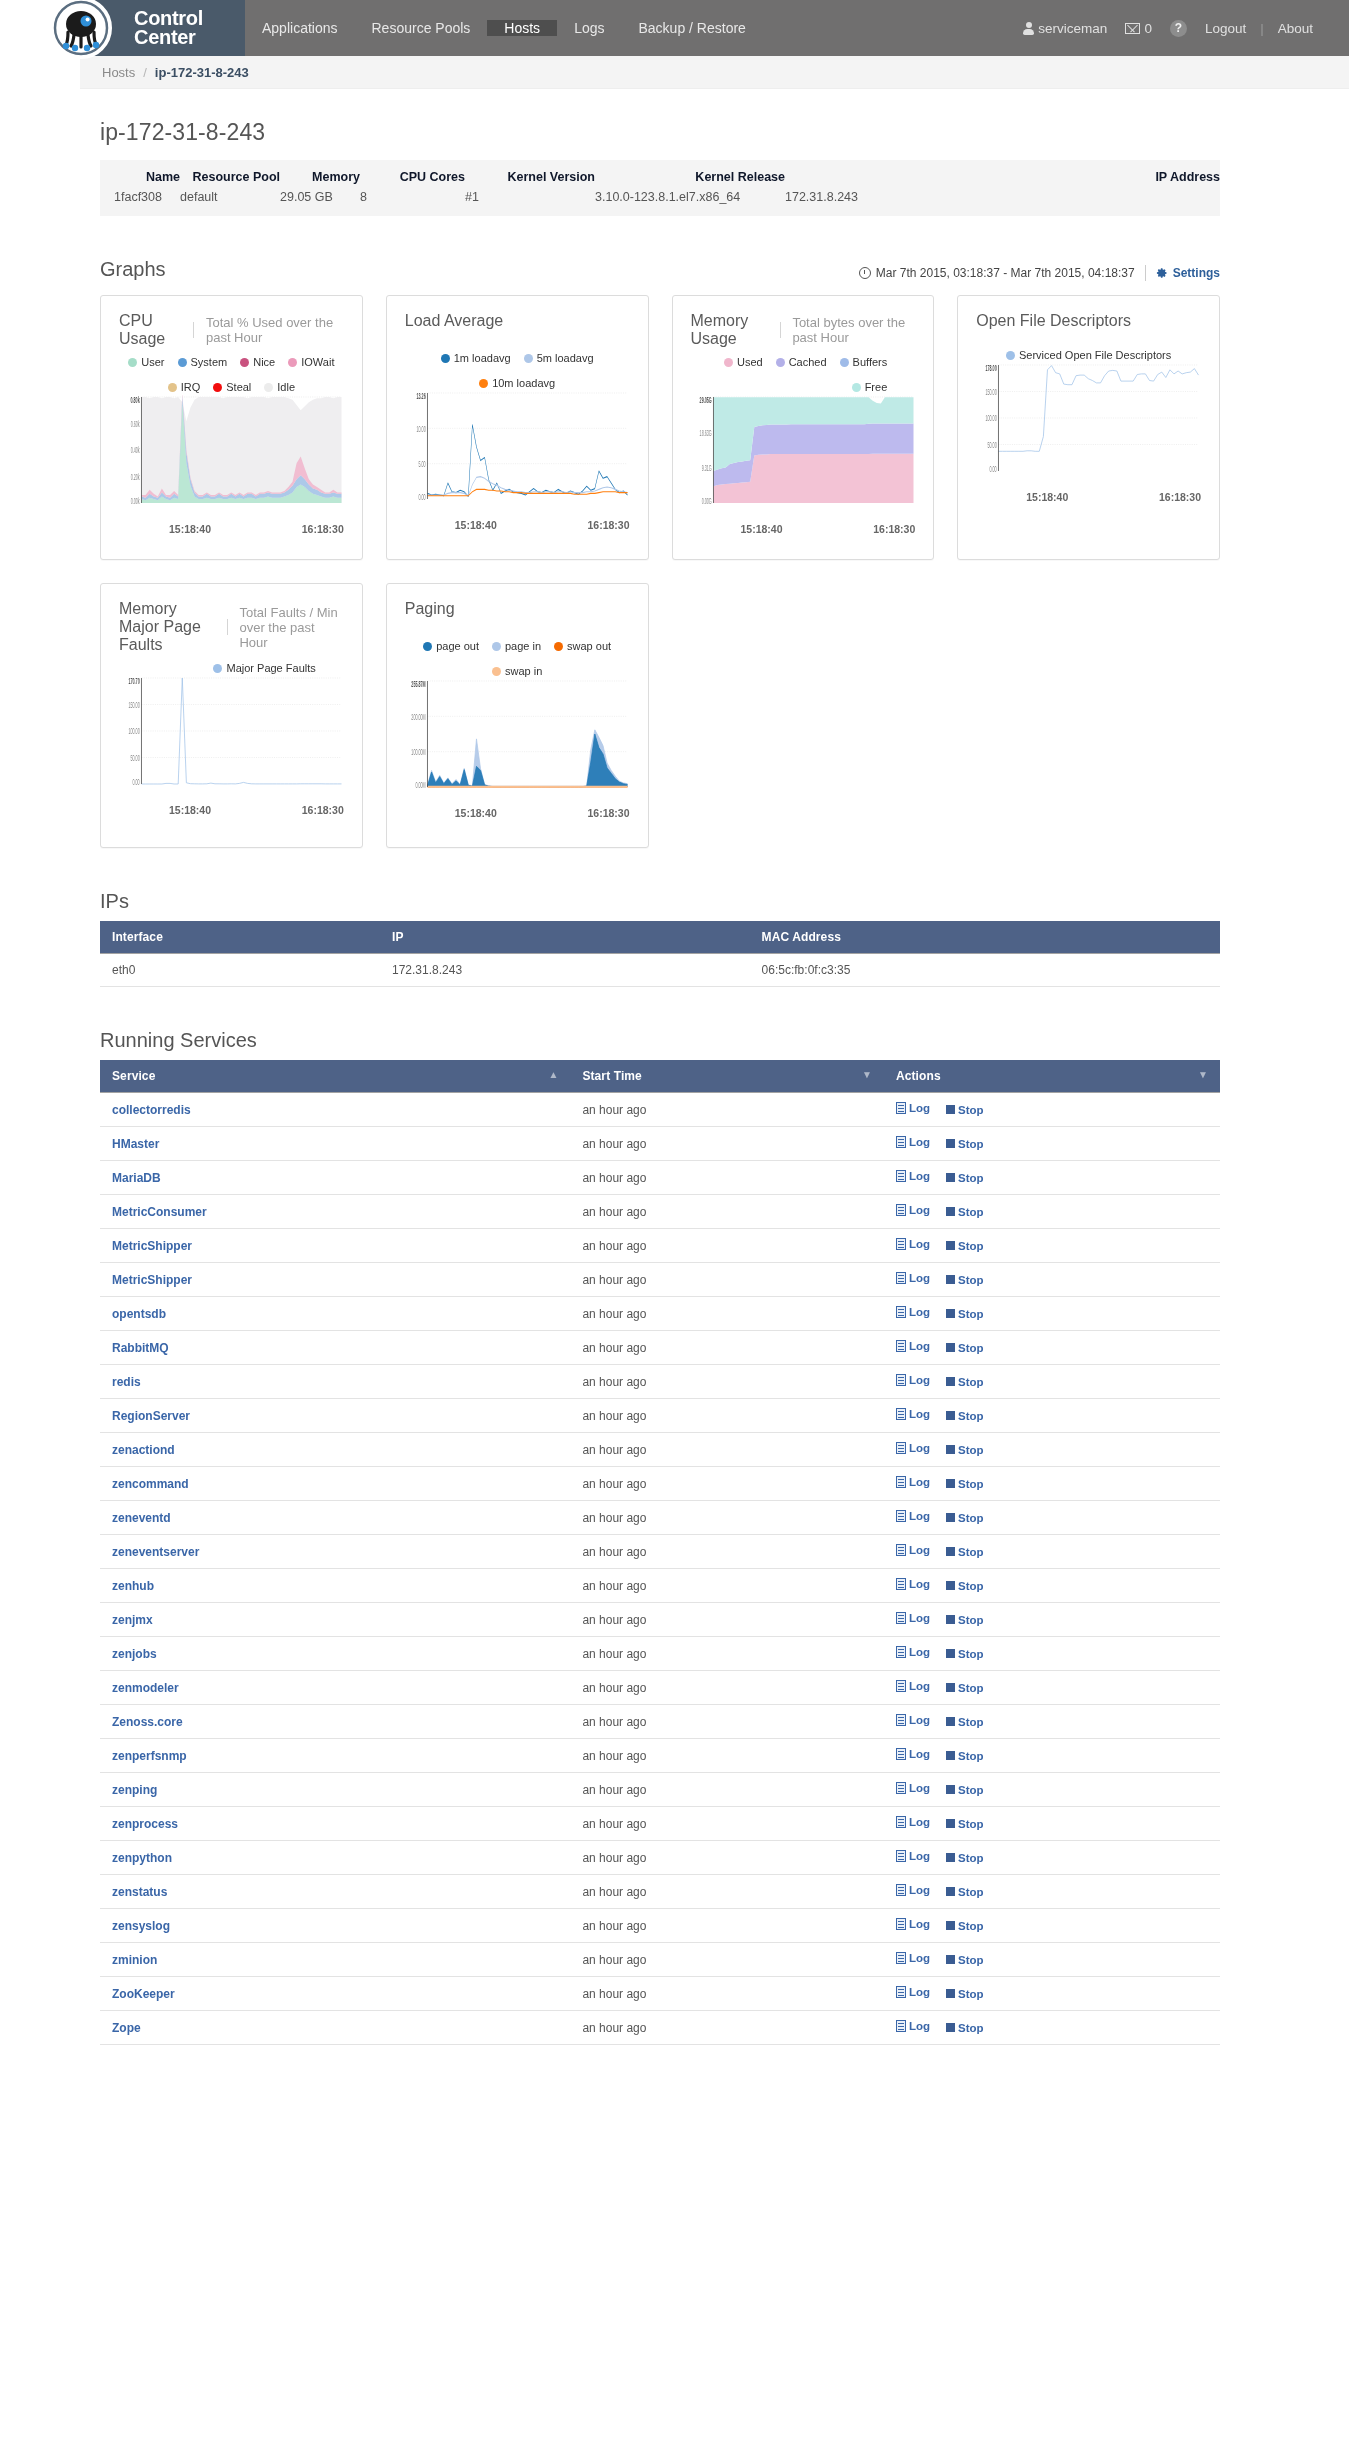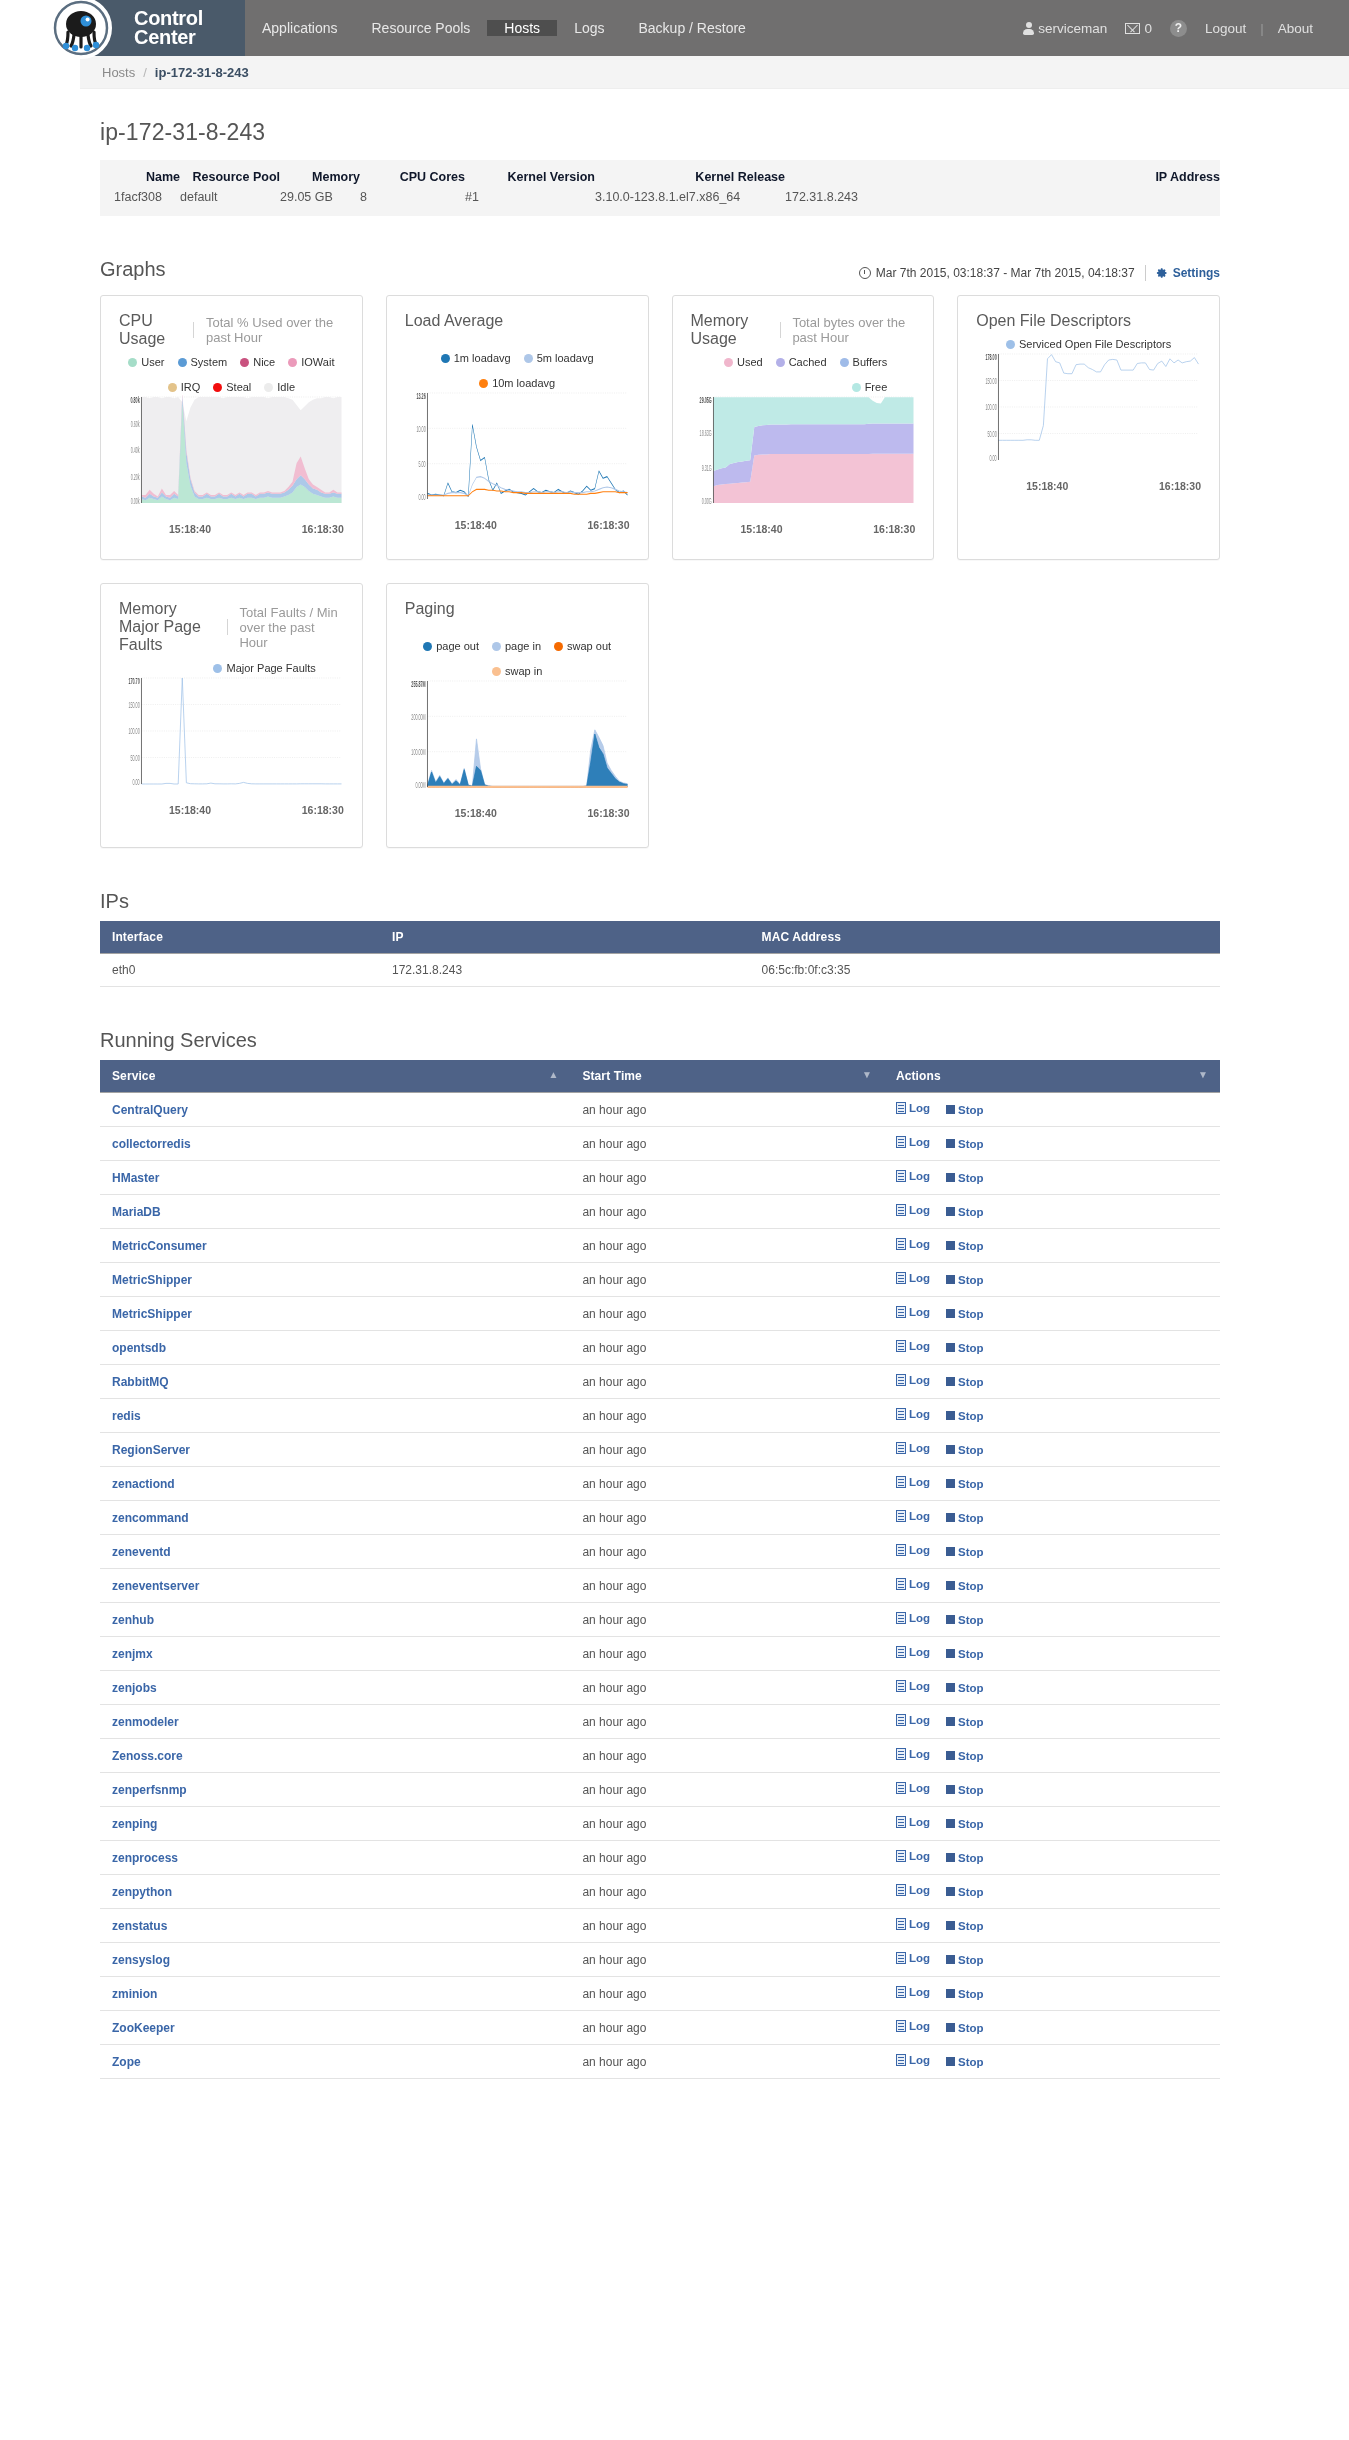--- a/index.html
+++ b/index.html
@@ -446,21 +446,21 @@
         <div class="xaxis">
           <span>15:18:40</span>
           <span>16:18:30</span>
         </div>
       </div>
 
       <div class="graph-card">
         <div class="graph-head">
           <span class="graph-title">Open File Descriptors</span>
         </div>
-        <div class="legend" style="margin-top:8px">
+        <div class="legend" style="margin-top:19px">
           <span class="legend-item">
               <i class="dot" style="background:#9ec0e8"></i>
               <span>Serviced Open File Descriptors</span>
             </span>
         </div>
         <div class="plot-wrap">
           <svg id="svg-chart-3" viewBox="0 0 500 110" preserveAspectRatio="none">
               <text x="46" y="109" text-anchor="end" font-size="8.2" font-family="&quot;Liberation Sans&quot;, sans-serif" fill="#8a8a8a" font-weight="normal">0.00</text>
               <line x1="50" y1="81.5" x2="495" y2="81.5" stroke="#dddddd" stroke-width="0.7" stroke-dasharray="2,3"></line>
               <text x="46" y="84.7" text-anchor="end" font-size="8.2" font-family="&quot;Liberation Sans&quot;, sans-serif" fill="#8a8a8a" font-weight="normal">50.00</text>
@@ -597,31 +597,20 @@
             <span class="sort-ind">▼</span>
           </th>
           <th class="col-act">
             <span>Actions</span>
             <span class="sort-ind">▼</span>
           </th>
         </tr>
       </thead>
       <tbody id="services-body">
           <tr>
-            <td><a class="svc-name">CentralQuery</a></td>
-            <td>an hour ago</td>
-            <td><span class="act">
-                <i class="icon-log"></i>
-                <span>Log</span>
-              </span><span class="act">
-                <i class="icon-stop"></i>
-                <span>Stop</span>
-              </span></td>
-          </tr>
-          <tr>
             <td><a class="svc-name">collectorredis</a></td>
             <td>an hour ago</td>
             <td><span class="act">
                 <i class="icon-log"></i>
                 <span>Log</span>
               </span><span class="act">
                 <i class="icon-stop"></i>
                 <span>Stop</span>
               </span></td>
           </tr>

